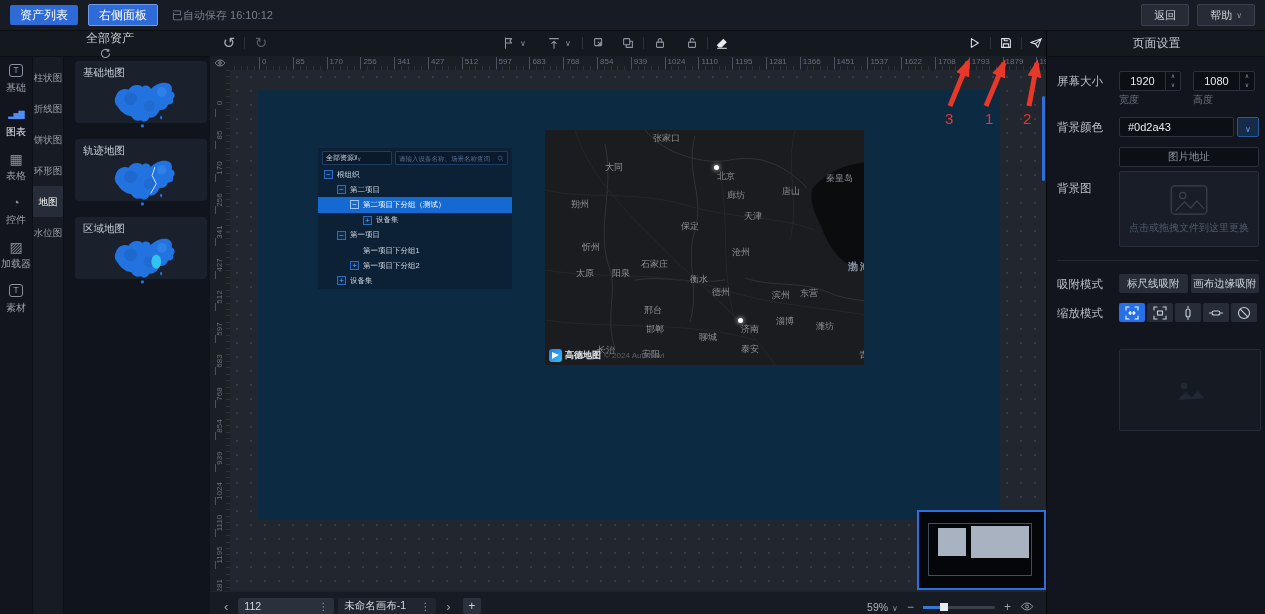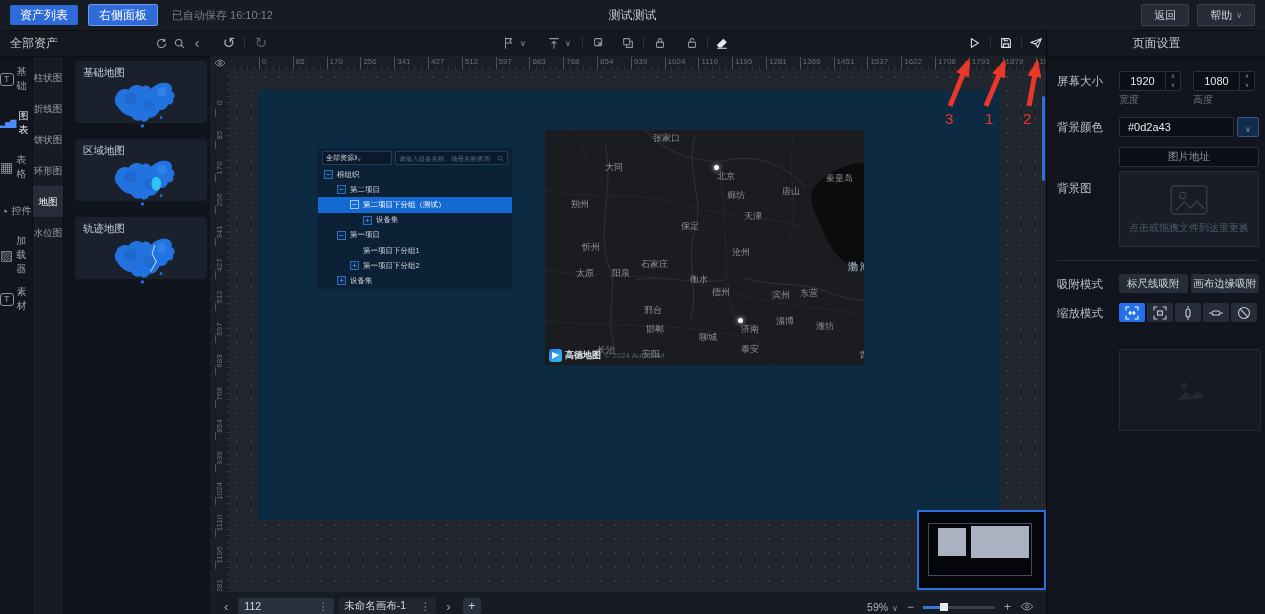--- a/index.html
+++ b/index.html
@@ -14,28 +14,28 @@
   .tb-btn.outline{border:1px solid #6f9ae8;}
   .autosave{font-size:11px;color:#79808c;margin-left:14px;}
   .tb-title{position:absolute;left:0;right:0;text-align:center;font-size:12px;color:#c3c9d2;pointer-events:none;}
   .tb-right{margin-left:auto;display:flex;align-items:center;margin-right:10px;gap:8px;}
   .tb-dark-btn{height:20px;line-height:18px;padding:0 12px;font-size:11px;color:#cdd2da;background:#262b36;
                border:1px solid #3a414e;border-radius:2px;cursor:pointer;display:flex;align-items:center;gap:4px;}
   .i-chevdown::before{content:"∨";font-size:8px;color:#8a919c;}
 
   
   .left-panel{position:absolute;left:0;top:30px;width:210px;height:584px;background:#10141c;z-index:20;}
-  .lp-head{height:26px;display:flex;align-items:center;background:#14181f;border-bottom:1px solid #0b0e13;}
+  .lp-head{height:26px;display:flex;align-items:center;background:#14181f;border-bottom:1px solid #0b0e13;flex-direction:column;}
   .lp-title{font-size:12px;color:#c7ccd4;margin-left:10px;flex:1;}
   .lp-ico{width:18px;height:16px;display:flex;align-items:center;justify-content:center;cursor:pointer;color:#9aa1ab;}
   .lp-ico svg{stroke:#9aa1ab;fill:none;stroke-width:1.3;}
   .i-chevleft::before{content:"‹";font-size:14px;color:#9aa1ab;}
   .lp-cols{display:flex;height:557px;}
   .cat-col{width:32px;background:#12151d;border-right:1px solid #0c0f15;}
-  .cat{height:44px;display:flex;align-items:center;justify-content:center;gap:3px;cursor:pointer;color:#9aa1ab;}
+  .cat{height:44px;display:flex;flex-direction:column;align-items:center;justify-content:center;gap:3px;cursor:pointer;color:#9aa1ab;}
   .cat.active{color:#e8ecf2;}
   .cat-ic{height:15px;display:flex;align-items:center;justify-content:center;font-size:13px;color:#8a919c;}
   .cat.active .cat-ic{color:#4d8df5;}
   .cat[data-icon="text-T"] .cat-ic::before{content:"T";font-size:9px;border:1px solid currentColor;border-radius:3px;padding:0 3px;line-height:11px;}
   .cat[data-icon="bar-chart"] .cat-ic::before{content:"▂▅▇";font-size:8px;letter-spacing:-1px;}
   .cat[data-icon="table"] .cat-ic::before{content:"▦";font-size:14px;}
   .cat[data-icon="widget"] .cat-ic::before{content:"◔";font-size:13px;}
   .cat[data-icon="loader"] .cat-ic::before{content:"▨";font-size:14px;}
   .cat-label{font-size:10px;}
   .sub-col{width:30px;background:#171b23;border-right:1px solid #0c0f15;padding-top:5px;}
@@ -202,21 +202,20 @@
 </style>
 </head>
 <body>
 
 <div id="app">
 
   <div class="topbar">
     <div class="tb-btn">资产列表</div>
     <div class="tb-btn outline">右侧面板</div>
     <div class="autosave">已自动保存 16:10:12</div>
-    <div class="tb-title">测试测试</div>
     <div class="tb-right">
       <div class="tb-dark-btn">返回</div>
       <div class="tb-dark-btn">
         <span>帮助</span>
         <span class="i-chevdown"></span>
       </div>
     </div>
   </div>
 
   <div class="left-panel">
@@ -277,35 +276,35 @@
               <path d="M14 26 C16 18 26 14 32 17 C36 10 46 8 52 13 C56 9 63 11 64 16 C70 10 78 6 86 7 C93 8 96 14 94 19 C99 21 100 27 96 30 C98 35 94 39 89 38 C87 44 82 47 77 46 C74 53 68 58 62 57 C60 62 54 65 50 61 C44 63 38 60 36 55 C28 54 20 48 17 42 C12 38 11 31 14 26 Z" fill="#2273e0"></path>
               <circle cx="52" cy="69" r="2.4" fill="#2273e0"></circle>
               <ellipse cx="79" cy="57" rx="1.5" ry="2.6" fill="#2273e0"></ellipse>
               <circle cx="35" cy="30" r="9" fill="#1a5cb8" opacity="0.45"></circle>
               <circle cx="62" cy="40" r="8" fill="#1a5cb8" opacity="0.35"></circle>
               <circle cx="80" cy="20" r="7" fill="#3b8ff0" opacity="0.5"></circle>
               <ellipse class="hl" cx="72" cy="40" rx="7" ry="10" fill="#35d2f2" opacity="0.85"></ellipse>
               <polyline class="trk" points="70,16 66,28 72,40 64,54" stroke="#cfe8ff" stroke-width="1.4" fill="none"></polyline>
             </svg>
           </div>
-          <div class="asset-card v-region">
-            <div class="ac-title">区域地图</div>
+          <div class="asset-card v-track">
+            <div class="ac-title">轨迹地图</div>
             <svg width="86" height="50" viewBox="0 0 100 72">
               <path d="M14 26 C16 18 26 14 32 17 C36 10 46 8 52 13 C56 9 63 11 64 16 C70 10 78 6 86 7 C93 8 96 14 94 19 C99 21 100 27 96 30 C98 35 94 39 89 38 C87 44 82 47 77 46 C74 53 68 58 62 57 C60 62 54 65 50 61 C44 63 38 60 36 55 C28 54 20 48 17 42 C12 38 11 31 14 26 Z" fill="#2273e0"></path>
               <circle cx="52" cy="69" r="2.4" fill="#2273e0"></circle>
               <ellipse cx="79" cy="57" rx="1.5" ry="2.6" fill="#2273e0"></ellipse>
               <circle cx="35" cy="30" r="9" fill="#1a5cb8" opacity="0.45"></circle>
               <circle cx="62" cy="40" r="8" fill="#1a5cb8" opacity="0.35"></circle>
               <circle cx="80" cy="20" r="7" fill="#3b8ff0" opacity="0.5"></circle>
               <ellipse class="hl" cx="72" cy="40" rx="7" ry="10" fill="#35d2f2" opacity="0.85"></ellipse>
               <polyline class="trk" points="70,16 66,28 72,40 64,54" stroke="#cfe8ff" stroke-width="1.4" fill="none"></polyline>
             </svg>
           </div>
-          <div class="asset-card v-track">
-            <div class="ac-title">轨迹地图</div>
+          <div class="asset-card v-region">
+            <div class="ac-title">区域地图</div>
             <svg width="86" height="50" viewBox="0 0 100 72">
               <path d="M14 26 C16 18 26 14 32 17 C36 10 46 8 52 13 C56 9 63 11 64 16 C70 10 78 6 86 7 C93 8 96 14 94 19 C99 21 100 27 96 30 C98 35 94 39 89 38 C87 44 82 47 77 46 C74 53 68 58 62 57 C60 62 54 65 50 61 C44 63 38 60 36 55 C28 54 20 48 17 42 C12 38 11 31 14 26 Z" fill="#2273e0"></path>
               <circle cx="52" cy="69" r="2.4" fill="#2273e0"></circle>
               <ellipse cx="79" cy="57" rx="1.5" ry="2.6" fill="#2273e0"></ellipse>
               <circle cx="35" cy="30" r="9" fill="#1a5cb8" opacity="0.45"></circle>
               <circle cx="62" cy="40" r="8" fill="#1a5cb8" opacity="0.35"></circle>
               <circle cx="80" cy="20" r="7" fill="#3b8ff0" opacity="0.5"></circle>
               <ellipse class="hl" cx="72" cy="40" rx="7" ry="10" fill="#35d2f2" opacity="0.85"></ellipse>
               <polyline class="trk" points="70,16 66,28 72,40 64,54" stroke="#cfe8ff" stroke-width="1.4" fill="none"></polyline>
             </svg>

